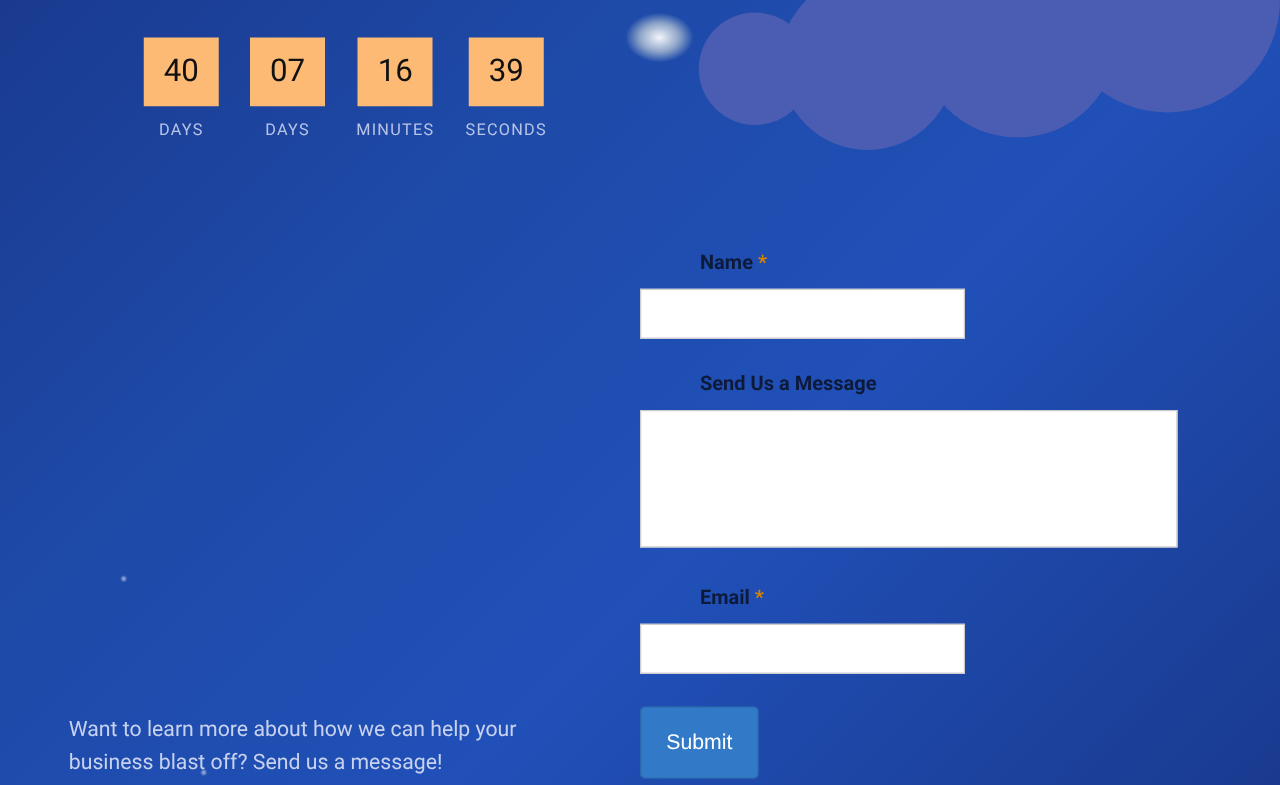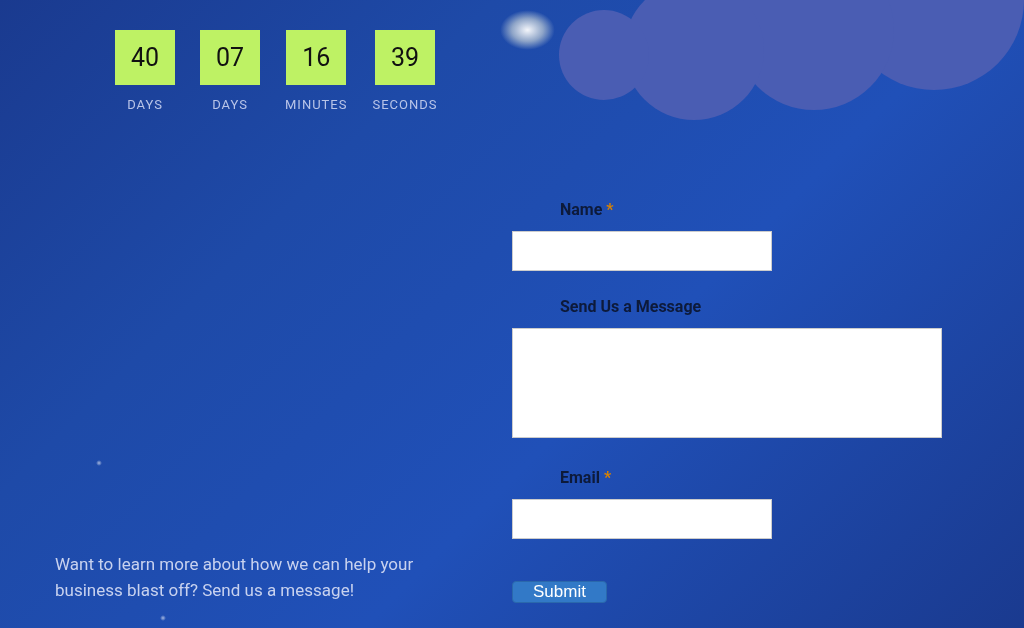--- a/index.html
+++ b/index.html
@@ -46,21 +46,21 @@
       left: 115px;
       display: flex;
       gap: 25px;
     }
     .timer-unit {
       display: flex;
       flex-direction: column;
       align-items: center;
     }
     .timer-box {
-      background: #bef264;
+      background: #fdba74;
       width: 60px;
       height: 55px;
       display: flex;
       align-items: center;
       justify-content: center;
       font-size: 25px;
       font-weight: 400;
       color: #111;
     }
     .timer-label {
@@ -124,25 +124,25 @@
       background: #fff;
       padding: 8px 10px;
       font-size: 15px;
       resize: none;
       font-family: inherit;
     }
     .submit-btn {
       background: #3279c7;
       color: #fff;
       border: 1px solid #2a68ac;
-      padding: 0 20px;
+      padding: 18px 20px;
       font-size: 17px;
       border-radius: 4px;
       cursor: pointer;
-      margin-top: 16px;
+      margin-top: 0;
     }
     .star {
       position: absolute;
       width: 6px;
       height: 6px;
       background: radial-gradient(circle, rgba(255,255,255,0.6) 0%, transparent 70%);
       border-radius: 50%;
     }
     .s1 { top: 460px; left: 96px; }
     .s2 { top: 615px; left: 160px; }

